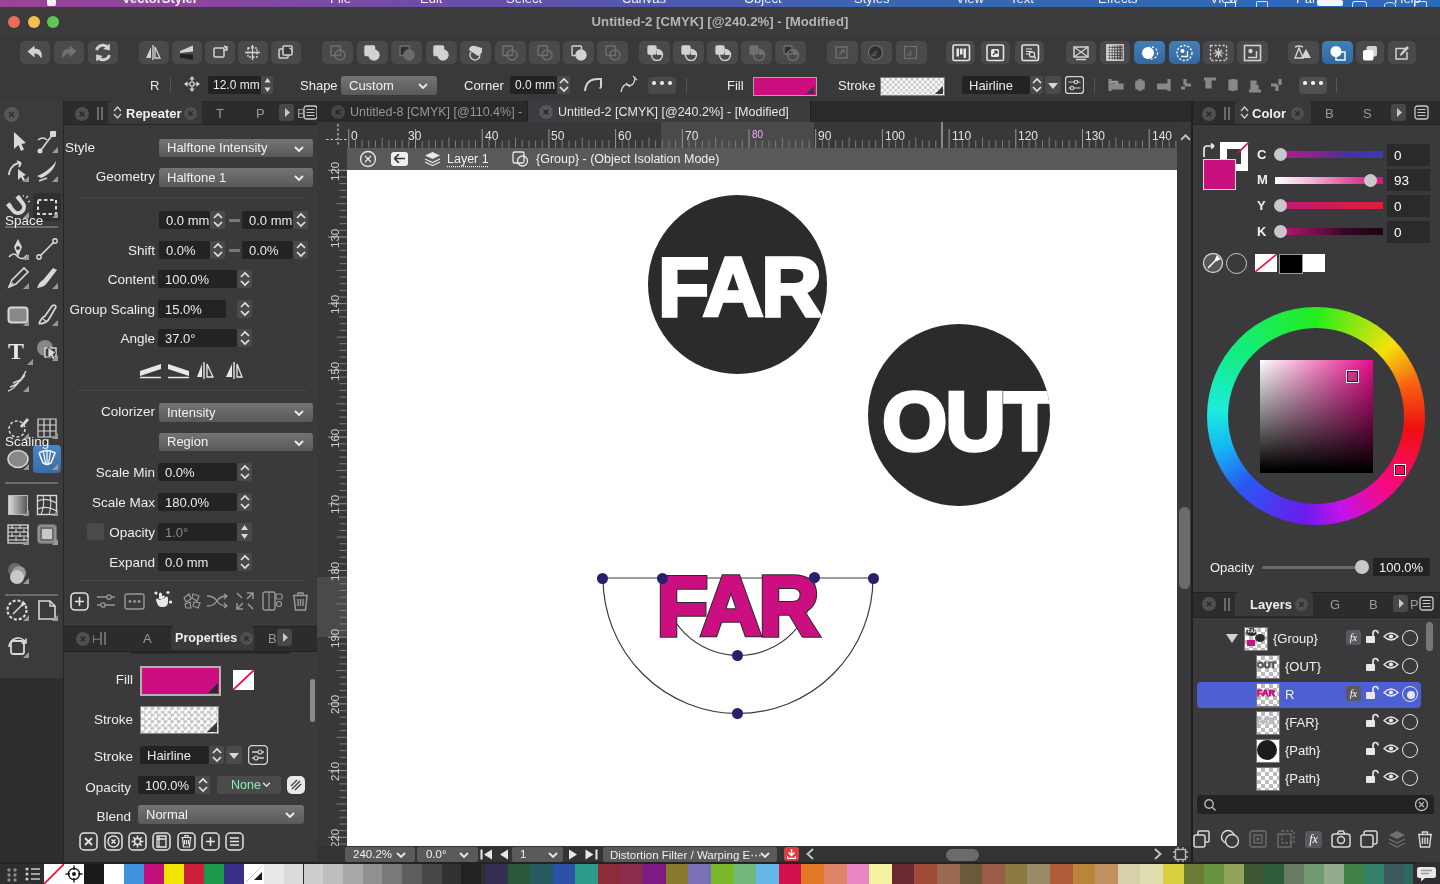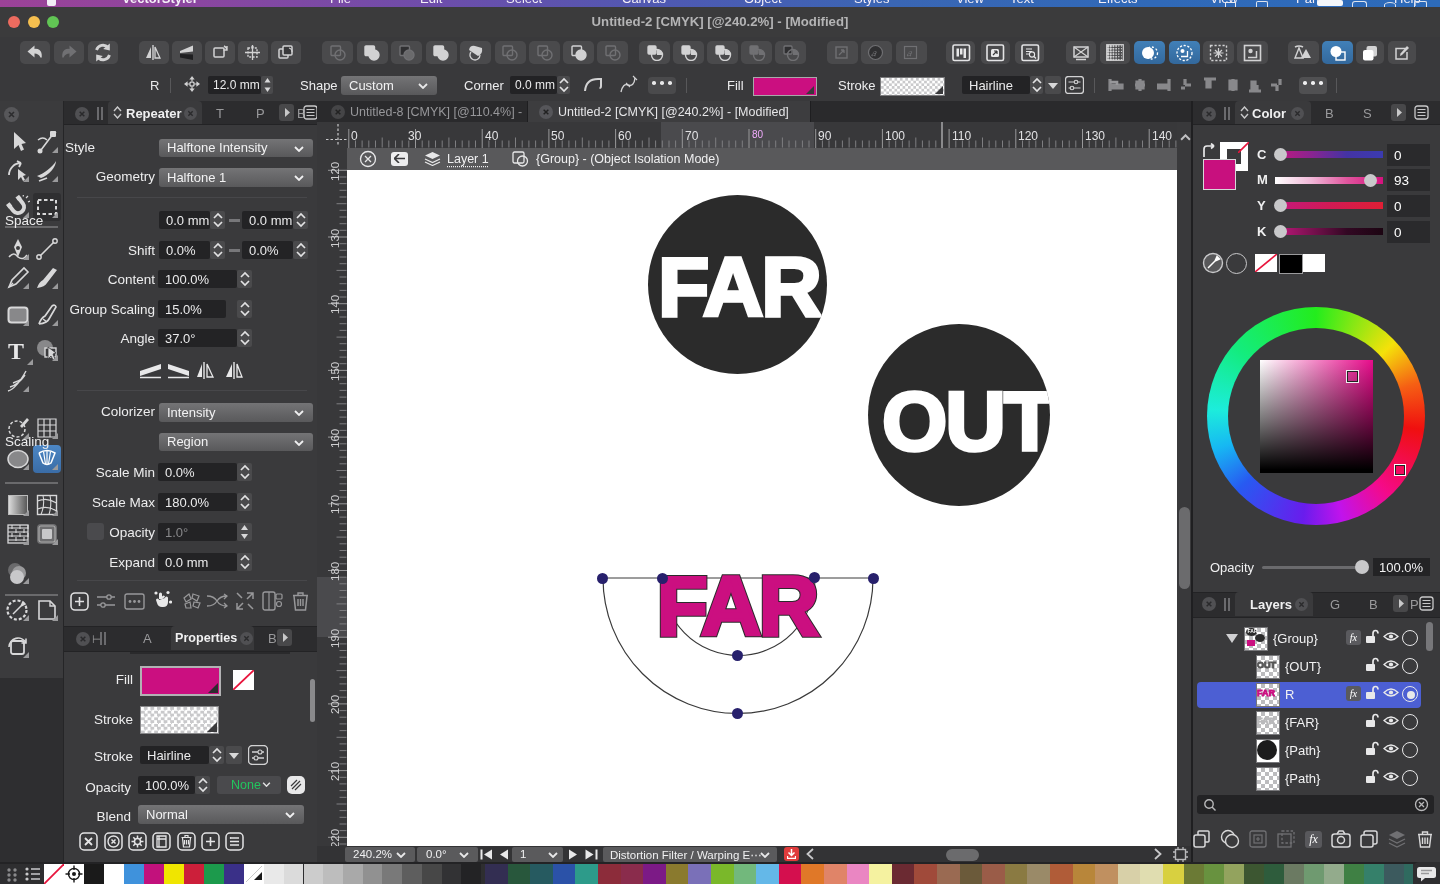--- a/index.html
+++ b/index.html
@@ -837,21 +837,21 @@
 <div class="a" style="left:-19px;top:780px;width:150px;text-align:right;color:#ededee;font-size:13.5px">Opacity</div>
 <div class="fld" style="left:138px;top:776px;width:57px;height:18px;color:#ebebec">
     <div class="t">100.0%</div>
   </div>
 <div class="st" style="left:195px;top:776px;width:15px;height:18px"></div>
 <svg class="a" style="left:196.5px;top:777px" width="12" height="16" viewBox="0 0 12 16">
     <path d="M2 6 L6 2 L10 6" stroke="#e2e2e3" stroke-width="1.7" fill="none"></path>
     <path d="M2 10 L6 14 L10 10" stroke="#e2e2e3" stroke-width="1.7" fill="none"></path>
   </svg>
 <div class="a" style="left:217px;top:776px;width:64px;height:18px;background:#4a4a4d;border-radius:3px"></div>
-<div class="a" style="left:231px;top:778px;color:#22c55e;font-size:12.5px">None</div>
+<div class="a" style="left:231px;top:778px;color:#86efac;font-size:12.5px">None</div>
 <svg class="a" style="left:262px;top:782px" width="9" height="5" viewBox="0 0 10 6">
     <path d="M1 1 L5 5 L9 1" stroke="#e0e0e1" stroke-width="1.8" fill="none"></path>
   </svg>
 <svg class="a" style="left:286px;top:775px" width="20" height="20" viewBox="0 0 20 20">
     <rect x="1" y="1" width="18" height="18" rx="5" fill="#e8e8e9"></rect>
     <path d="M6 14 L14 6 M9 15 L15 9 M5 11 L11 5" stroke="#3a3a3c" stroke-width="1.2"></path>
   </svg>
 <div class="a" style="left:-19px;top:809px;width:150px;text-align:right;color:#ededee;font-size:13.5px">Blend</div>
 <div class="dd" style="left:138px;top:805px;width:166px;height:18.5px">
     <div class="t">Normal</div>

